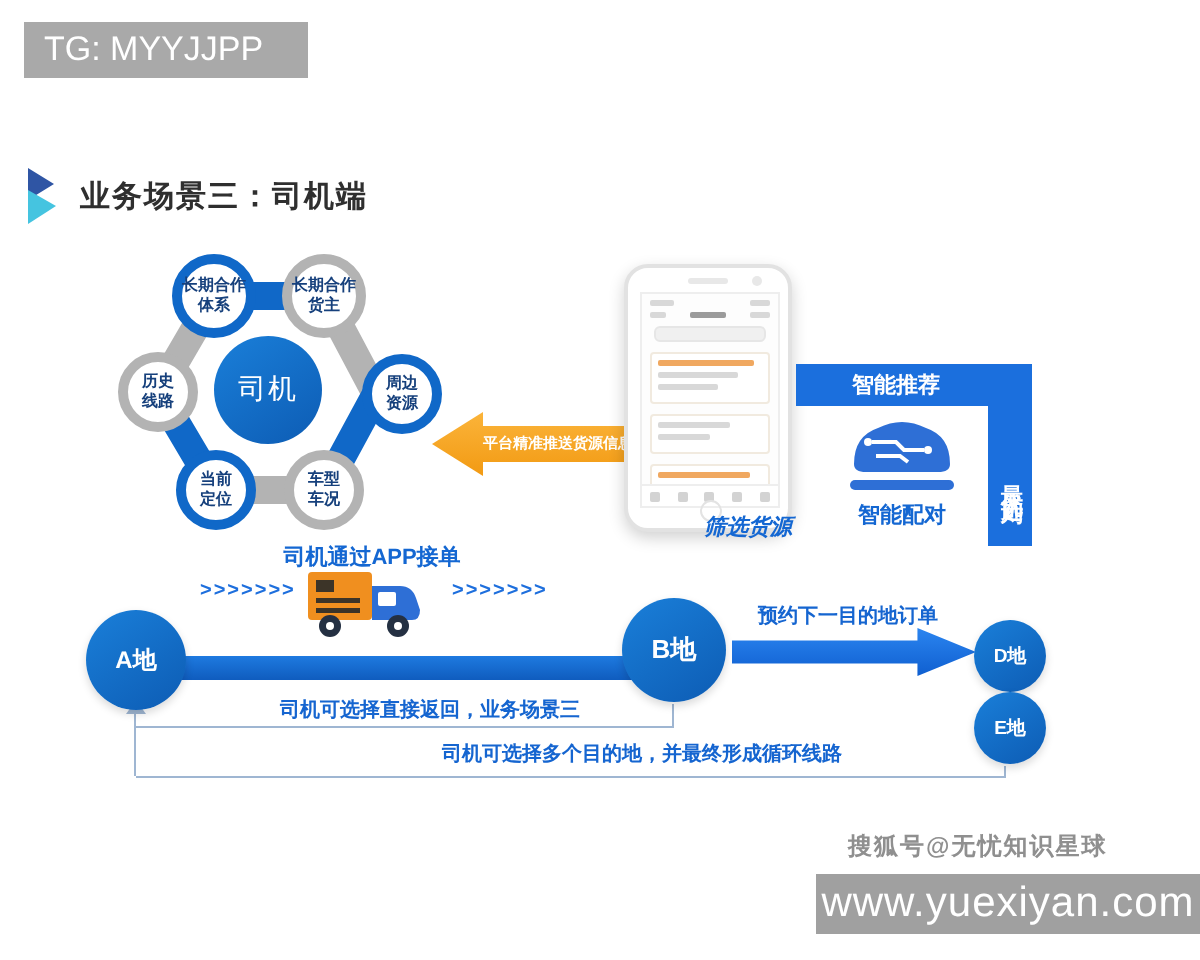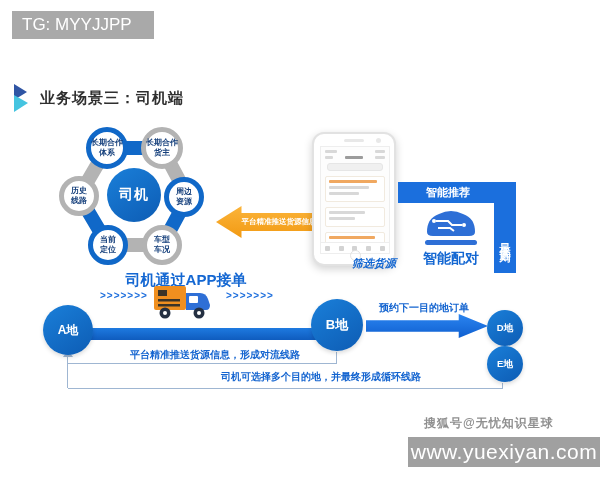--- a/index.html
+++ b/index.html
@@ -18,25 +18,25 @@
   
   .hub-svg{left:40px;top:110px;width:170px;height:160px;}
   .petal{border-radius:50%;background:#fff;display:flex;align-items:center;justify-content:center;
          text-align:center;font-size:8px;font-weight:bold;color:#16407c;line-height:1.2;box-sizing:border-box;}
   .petal span{white-space:pre-line;}
   .ring-blue{border:5px solid #1068c8;}
   .ring-gray{border:5px solid #b3b3b3;}
   .p1{left:86px;top:127px;width:42px;height:42px;}
   .p2{left:141px;top:127px;width:42px;height:42px;}
   .p3{left:59px;top:176px;width:40px;height:40px;}
-  .p4{left:164px;top:177px;width:40px;height:40px;}
+  .p4{left:181px;top:177px;width:40px;height:40px;}
   .p5{left:88px;top:225px;width:40px;height:40px;}
   .p6{left:142px;top:225px;width:40px;height:40px;}
   .hub-center{left:107px;top:168px;width:54px;height:54px;border-radius:50%;
-              background:linear-gradient(145deg,#1a7fd9,#0d5cb4);color:#fff;font-size:14px;font-weight:bold;
+              background:linear-gradient(145deg,#1a7fd9,#0d5cb4);color:#fff;font-size:14px;font-weight:normal;
               display:flex;align-items:center;justify-content:center;letter-spacing:1px;text-align:center;}
 
   
   .arrow-right{clip-path:polygon(0 22%,75% 22%,75% 0,100% 50%,75% 100%,75% 78%,0 78%);}
   .arrow-left{clip-path:polygon(100% 22%,25% 22%,25% 0,0 50%,25% 100%,25% 78%,100% 78%);}
   .search-arrow{left:210px;top:167px;width:102px;height:32px;background:linear-gradient(180deg,#2b85f0,#0f5fd0);
                 color:#fff;font-size:7.5px;font-weight:bold;display:flex;align-items:center;justify-content:center;
                 padding-right:22px;box-sizing:border-box;}
   .push-arrow{left:216px;top:206px;width:102px;height:32px;background:linear-gradient(180deg,#fbb43a,#f29a13);
               color:#fff;font-size:7.5px;font-weight:bold;display:flex;align-items:center;justify-content:center;
@@ -61,24 +61,24 @@
   .pnav i{width:5px;height:5px;border-radius:1px;background:#d3d3d3;}
   .phone .home{position:absolute;left:36px;bottom:3px;width:9px;height:9px;border-radius:50%;border:1px solid #e3e3e3;}
   .phone-caption{left:312px;top:256px;width:84px;text-align:right;font-size:11px;font-weight:bold;color:#1467d2;font-style:italic;}
 
   
   .rec-hbar{left:398px;top:182px;width:118px;height:21px;background:#1b6fdd;color:#fff;font-size:11px;
             font-weight:bold;display:flex;align-items:center;justify-content:center;padding-right:18px;box-sizing:border-box;}
   .rec-vbar{left:494px;top:182px;width:22px;height:91px;background:#1b6fdd;color:#fff;font-size:11px;font-weight:bold;
             writing-mode:vertical-rl;text-align:center;letter-spacing:3px;line-height:22px;padding-top:24px;box-sizing:border-box;}
   .car-icon{left:418px;top:201px;width:66px;height:46px;}
-  .match-caption{left:412px;top:250px;width:78px;text-align:center;font-size:14px;font-weight:bold;color:#1467d2;}
-
-  
-  .accept-caption{left:120px;top:271px;width:132px;text-align:center;font-size:15px;font-weight:bold;color:#1467d2;}
+  .match-caption{left:412px;top:250px;width:78px;text-align:center;font-size:11px;font-weight:bold;color:#1467d2;}
+
+  
+  .accept-caption{left:120px;top:271px;width:132px;text-align:center;font-size:11px;font-weight:bold;color:#1467d2;}
   .truck-icon{left:152px;top:283px;width:66px;height:38px;}
   .chev{color:#1e6fdd;font-size:10px;font-weight:bold;letter-spacing:1px;}
   .chev-left{left:100px;top:290px;}
   .chev-right{left:226px;top:290px;}
   .ab-bar{left:88px;top:328px;width:228px;height:12px;background:linear-gradient(180deg,#1e7ae0,#0f5cbe);z-index:1;}
   .node{border-radius:50%;background:linear-gradient(145deg,#1a7fd9,#0d5cb4);color:#fff;font-weight:bold;
         display:flex;align-items:center;justify-content:center;z-index:2;box-shadow:0 2px 4px rgba(0,0,0,.15);}
   .node-a{left:43px;top:305px;width:50px;height:50px;font-size:12px;}
   .node-b{left:311px;top:299px;width:52px;height:52px;font-size:13px;}
   .node-c{left:487px;top:273px;width:36px;height:36px;font-size:9.5px;}
@@ -232,19 +232,19 @@
   <div class="abs node node-e">E地</div>
   <div class="abs next-label">预约下一目的地订单</div>
   <div class="abs next-arrow"></div>
 
   <div class="abs rline l1-h"></div>
   <div class="abs rvert l1-riser"></div>
   <div class="abs rline l2-h"></div>
   <div class="abs rvert l2-riser"></div>
   <div class="abs rvert l-left"></div>
   <div class="abs up-arrowhead"></div>
-  <div class="abs return-note">平台精准推送货源信息，形成对流线路</div>
+  <div class="abs return-note">司机可选择直接返回，业务场景三</div>
   <div class="abs loop-note">司机可选择多个目的地，并最终形成循环线路</div>
 
   <div class="abs sohu-mark">搜狐号@无忧知识星球</div>
   <div class="abs site-banner">www.yuexiyan.com</div>
 
 </div>
 
 </body></html>

